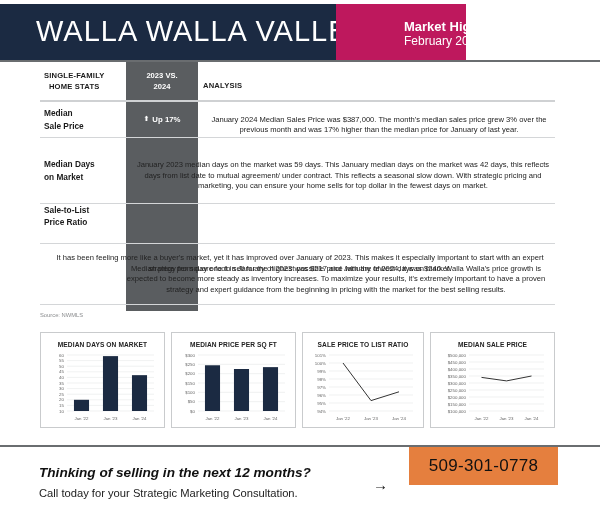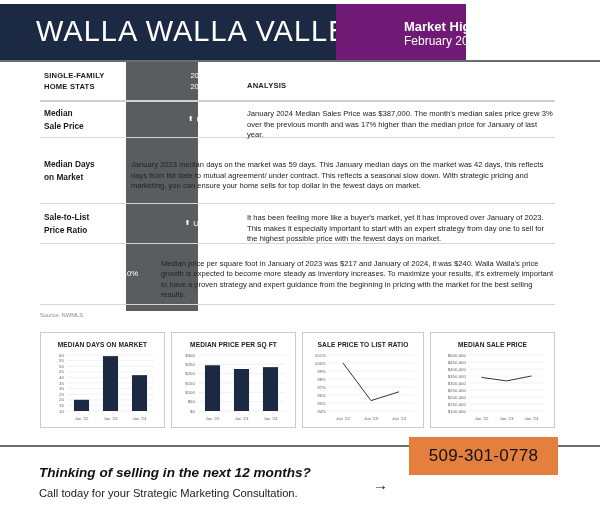--- a/index.html
+++ b/index.html
@@ -3,49 +3,49 @@
 <meta charset="utf-8">
 <style>
   * { box-sizing: border-box; margin: 0; padding: 0; }
   html, body { width: 600px; height: 510px; background: #ffffff; overflow: hidden; }
   body { font-family: "Liberation Sans", "DejaVu Sans", sans-serif; color: #1a1a1a; position: relative; }
 
   .header { position: absolute; left: 0; top: 4px; width: 600px; height: 57px; }
   .header-rule { position: absolute; left: 0; top: 60px; width: 600px; height: 2px; background: #6a6d70; }
   .brand-block { position: absolute; left: 0; top: 0; width: 336px; height: 56px; background: #1b2a42; }
   .brand-title { position: absolute; left: 36px; top: 11px; font-size: 29px; letter-spacing: 1px; color: #ffffff; font-weight: 400; white-space: nowrap; }
-  .highlights-block { position: absolute; left: 336px; top: 0; width: 130px; height: 56px; background: #701a75; }
+  .highlights-block { position: absolute; left: 336px; top: 0; width: 130px; height: 56px; background: #be185d; }
   .highlights-title { position: absolute; left: 68px; top: 15px; font-size: 13px; font-weight: 700; color: #ffffff; white-space: nowrap; }
   .highlights-sub { position: absolute; left: 68px; top: 30px; font-size: 12px; color: #ffffff; white-space: nowrap; }
 
   .table { position: absolute; left: 40px; top: 62px; width: 515px; }
   .col-change-bg { position: absolute; left: 86px; top: 0; width: 72px; height: 249px; background: #5a5d60; }
   .row { position: relative; display: flex; border-bottom: 1.5px solid #d4d6d8; }
   .row.head { height: 40px; border-bottom: 2px solid #cfd1d3; }
   .cell-stat { width: 86px; padding-left: 4px; display: flex; align-items: center; font-size: 8.3px; font-weight: 700; line-height: 1.45; }
-  .head .cell-stat { font-size: 7.6px; letter-spacing: 0.2px; }
-  .cell-change { width: 72px; display: flex; align-items: center; justify-content: center; color: #ffffff; font-weight: 400; font-size: 7.8px; line-height: 1.45; position: relative; z-index: 1; margin-left: 44px; }
+  .head .cell-stat { font-size: 7.6px; letter-spacing: 0.2px; text-align: center; }
+  .cell-change { width: 72px; display: flex; align-items: center; justify-content: center; text-align: center; color: #ffffff; font-weight: 700; font-size: 7.8px; line-height: 1.45; position: relative; z-index: 1; }
   .head .cell-change { font-size: 7.6px; }
-  .cell-analysis { flex: 1; padding: 14px 0 3px 5px; display: flex; align-items: center; font-size: 7.6px; line-height: 1.38; color: #222; }
+  .cell-analysis { flex: 1; padding: 14px 0 3px 5px; display: flex; align-items: center; font-size: 7.6px; line-height: 1.38; color: #222; text-align: center; }
   .head .cell-analysis { font-weight: 700; font-size: 7.6px; letter-spacing: 0.2px; }
-  .r1 { height: 36px; } .r2 { height: 66px; } .r3 { height: 40px; } .r4 { height: 61px; }
+  .r1 { height: 36px; } .r2 { height: 66px; } .r3 { height: 40px; flex-direction: column; } .r4 { height: 61px; }
   .arrow { font-size: 7px; margin-right: 3px; }
 
   .source { position: absolute; left: 40px; top: 312px; font-size: 5.8px; color: #8a8c8e; }
 
   .charts { position: absolute; left: 40px; top: 332px; width: 515px; height: 96px; }
   .chart-card { position: absolute; top: 0; height: 96px; border: 1px solid #c9cbcd; background: #fff; }
   .chart-title { position: absolute; top: 8px; left: 0; width: 100%; text-align: center; font-size: 6.6px; font-weight: 700; color: #222; letter-spacing: 0.1px; }
   .chart-card svg { position: absolute; left: 0; top: 0; }
 
   .bottom-rule { position: absolute; left: 0; top: 445px; width: 600px; height: 2px; background: #6a6d70; }
   .cta-title { position: absolute; left: 39px; top: 465px; font-size: 13.6px; font-weight: 700; color: #111; white-space: nowrap; font-style: italic; }
   .cta-sub { position: absolute; left: 39px; top: 487px; font-size: 11.2px; color: #222; white-space: nowrap; text-align: center; }
   .cta-arrow { position: absolute; left: 373px; top: 476px; font-size: 15px; font-weight: 700; color: #111; }
-  .phone-button { position: absolute; left: 409px; top: 437px; width: 149px; height: 38px; background: #e57f3e; display: flex; align-items: center; justify-content: center; font-size: 17px; color: #111; font-weight: 400; letter-spacing: 0.3px; }
+  .phone-button { position: absolute; left: 409px; top: 447px; width: 149px; height: 38px; background: #e57f3e; display: flex; align-items: center; justify-content: center; font-size: 17px; color: #111; font-weight: 400; letter-spacing: 0.3px; }
 </style>
 </head>
 <body>
 
 <div class="header">
   <div class="brand-block">
     <div class="brand-title">WALLA WALLA VALLEY</div>
   </div>
   <div class="highlights-block">
     <div class="highlights-title">Market Highlights</div>

